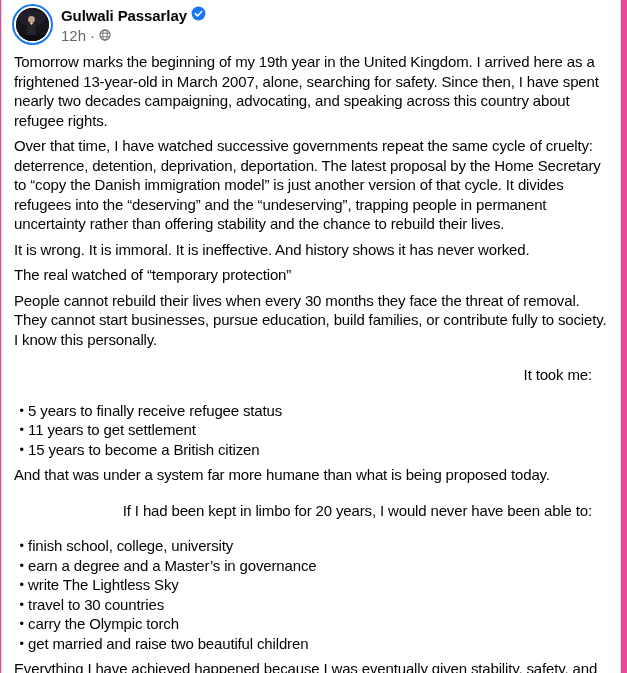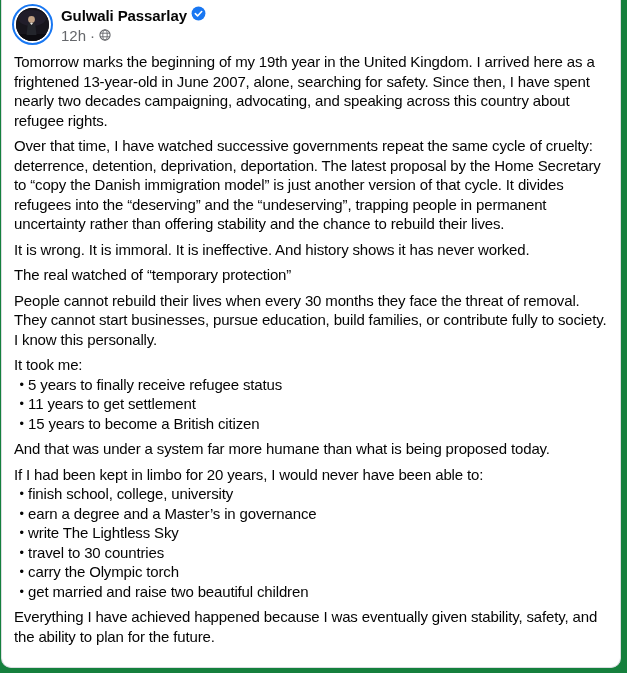--- a/index.html
+++ b/index.html
@@ -5,21 +5,21 @@
   * { box-sizing: border-box; margin: 0; padding: 0; }
   html, body {
     background: #ffffff;
     font-family: "Liberation Sans", sans-serif;
   }
   .viewport {
     position: relative;
     width: 627px;
     height: 673px;
     overflow: hidden;
-    background: #15803d;
+    background: #ec4899;
   }
   .post-card {
     position: absolute;
     left: 1px;
     top: 0;
     width: 620px;
     min-height: 668px;
     background: #ffffff;
     border: 1px solid #dadde1;
     border-top: none;
@@ -75,21 +75,21 @@
   .meta-row .timestamp { cursor: pointer; }
   .post-body {
     padding: 2px 12px 10px 12px;
     font-size: 15px;
     line-height: 19.5px;
     color: #050505;
     letter-spacing: -0.15px;
   }
   .para { margin: 0 0 6px 0; }
   .list-block { margin: 0 0 6px 0; }
-  .lead-line { margin: 0; }
+  .lead-line { margin: 16px; text-align: right; }
   .bullet-line { padding-left: 5px; }
   .bullet-glyph {
     display: inline-block;
     margin-right: 4px;
     transform: scale(0.85);
   }
   .para:last-child { margin-bottom: 0; }
 </style>
 </head>
 <body>
@@ -129,21 +129,21 @@
               <ellipse cx="6" cy="6" rx="2.2" ry="5.1" fill="none" stroke="#65676b" stroke-width="0.9"></ellipse>
               <line x1="1" y1="4.2" x2="11" y2="4.2" stroke="#65676b" stroke-width="0.9"></line>
               <line x1="1" y1="7.8" x2="11" y2="7.8" stroke="#65676b" stroke-width="0.9"></line>
             </svg>
           </span>
         </div>
       </div>
     </div>
 
     <div class="post-body">
-        <div class="para">Tomorrow marks the beginning of my 19th year in the United Kingdom. I arrived here as a frightened 13-year-old in June 2007, alone, searching for safety. Since then, I have spent nearly two decades campaigning, advocating, and speaking across this country about refugee rights.</div>
+        <div class="para">Tomorrow marks the beginning of my 19th year in the United Kingdom. I arrived here as a frightened 13-year-old in March 2007, alone, searching for safety. Since then, I have spent nearly two decades campaigning, advocating, and speaking across this country about refugee rights.</div>
         <div class="para">Over that time, I have watched successive governments repeat the same cycle of cruelty: deterrence, detention, deprivation, deportation. The latest proposal by the Home Secretary to “copy the Danish immigration model” is just another version of that cycle. It divides refugees into the “deserving” and the “undeserving”, trapping people in permanent uncertainty rather than offering stability and the chance to rebuild their lives.</div>
         <div class="para">It is wrong. It is immoral. It is ineffective. And history shows it has never worked.</div>
         <div class="para">The real watched of “temporary protection”</div>
         <div class="para">People cannot rebuild their lives when every 30 months they face the threat of removal. They cannot start businesses, pursue education, build families, or contribute fully to society. I know this personally.</div>
         <div class="list-block">
           <div class="lead-line">It took me:</div>
           <div class="bullet-line"><span class="bullet-glyph">•</span>5 years to finally receive refugee status</div>
           <div class="bullet-line"><span class="bullet-glyph">•</span>11 years to get settlement</div>
           <div class="bullet-line"><span class="bullet-glyph">•</span>15 years to become a British citizen</div>
         </div>

